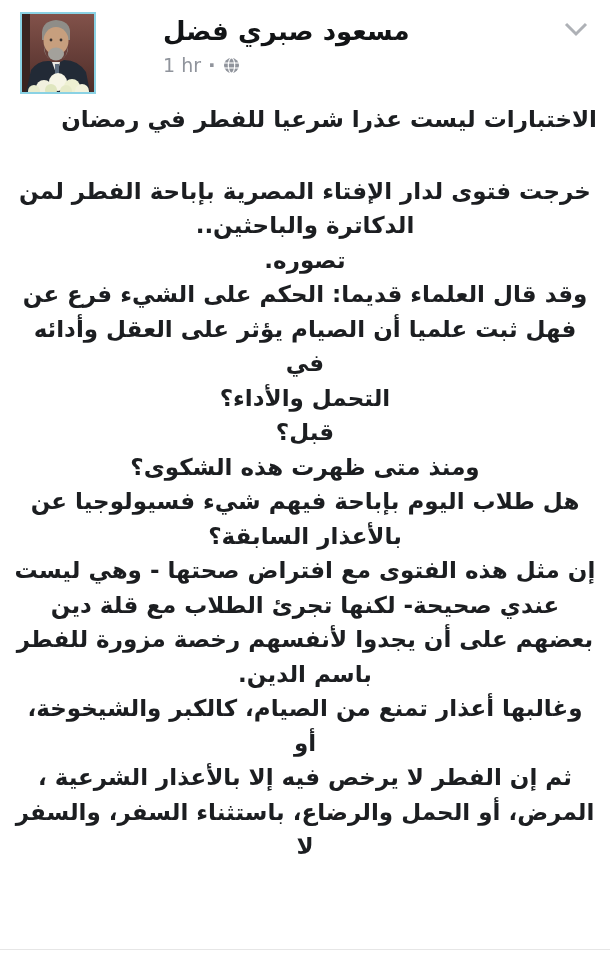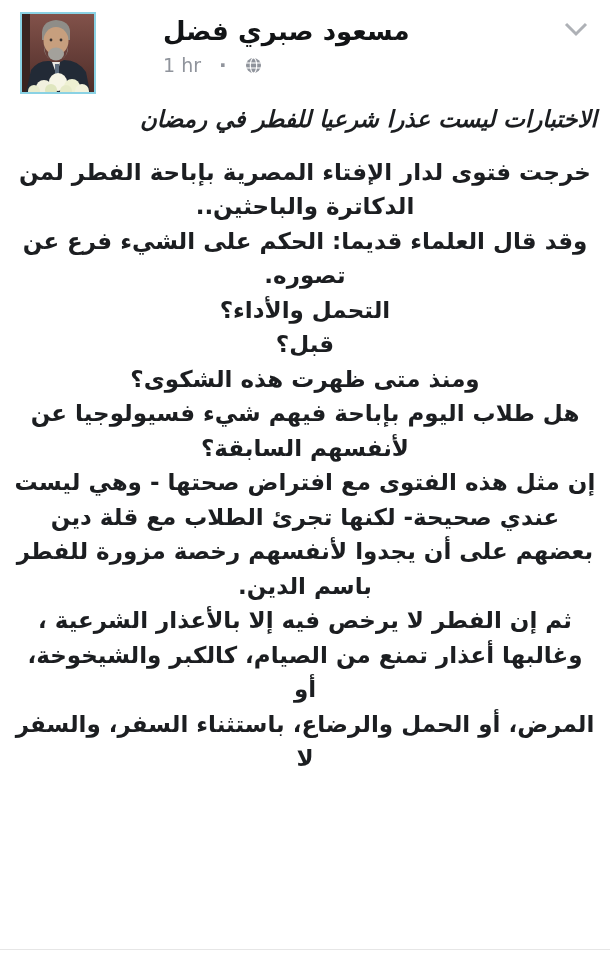--- a/index.html
+++ b/index.html
@@ -43,21 +43,21 @@
     font-weight: bold;
     color: #121416;
     line-height: 34px;
     direction: rtl;
     text-align: left;
   }
   .post-meta {
     margin-top: 6px;
     display: flex;
     align-items: center;
-    gap: 18px;
+    gap: 7px;
     color: var(--meta);
     font-size: 19px;
   }
   .meta-dot { font-size: 20px; font-weight: bold; line-height: 10px; }
   .globe-icon svg { display: block; }
   .chevron {
     position: absolute;
     right: 20px; top: 20px;
     width: 28px; height: 20px;
     cursor: pointer;
@@ -67,22 +67,21 @@
     direction: rtl;
     text-align: right;
     color: var(--text);
     font-size: 23px;
     font-weight: bold;
     line-height: 34.5px;
     position: relative;
     z-index: 1;
   }
   .post-title {
-    margin-bottom: 18px;
-    font-style: italic;
+    margin-bottom: 37px;
   }
   .post-line { min-height: 34.5px; text-align: center; }
   .bottom-divider {
     position: absolute;
     left: 0; right: 0;
     top: 949px;
     height: 1px;
     background: var(--divider);
     z-index: 0;
   }
@@ -149,32 +148,33 @@
       </svg>
     </div>
 
   </div>
 
   <div class="post-content">
     <div class="post-title">الاختبارات ليست عذرا شرعيا للفطر في رمضان</div>
     <div class="post-body">
         <div class="post-line">خرجت فتوى لدار الإفتاء المصرية بإباحة الفطر لمن</div>
         <div class="post-line">الدكاترة والباحثين..</div>
+        <div class="post-line">تصوره.</div>
         <div class="post-line">وقد قال العلماء قديما: الحكم على الشيء فرع عن</div>
-        <div class="post-line">تصوره.</div>
+        <div class="post-line">فهل ثبت علميا أن الصيام يؤثر على العقل وأدائه في</div>
         <div class="post-line">التحمل والأداء؟</div>
         <div class="post-line">قبل؟</div>
         <div class="post-line">ومنذ متى ظهرت هذه الشكوى؟</div>
         <div class="post-line">هل طلاب اليوم بإباحة فيهم شيء فسيولوجيا عن</div>
-        <div class="post-line">لأنفسهم السابقة؟</div>
+        <div class="post-line">بالأعذار السابقة؟</div>
         <div class="post-line">إن مثل هذه الفتوى مع افتراض صحتها - وهي ليست</div>
         <div class="post-line">عندي صحيحة- لكنها تجرئ الطلاب مع قلة دين</div>
         <div class="post-line">بعضهم على أن يجدوا لأنفسهم رخصة مزورة للفطر</div>
         <div class="post-line">باسم الدين.</div>
+        <div class="post-line">وغالبها أعذار تمنع من الصيام، كالكبر والشيخوخة، أو</div>
         <div class="post-line">ثم إن الفطر لا يرخص فيه إلا بالأعذار الشرعية ،</div>
-        <div class="post-line">وغالبها أعذار تمنع من الصيام، كالكبر والشيخوخة، أو</div>
         <div class="post-line">المرض، أو الحمل والرضاع، باستثناء السفر، والسفر لا</div>
       </div>
   </div>
 
   <div class="bottom-divider"></div>
 
 </div>
 
 </body></html>

